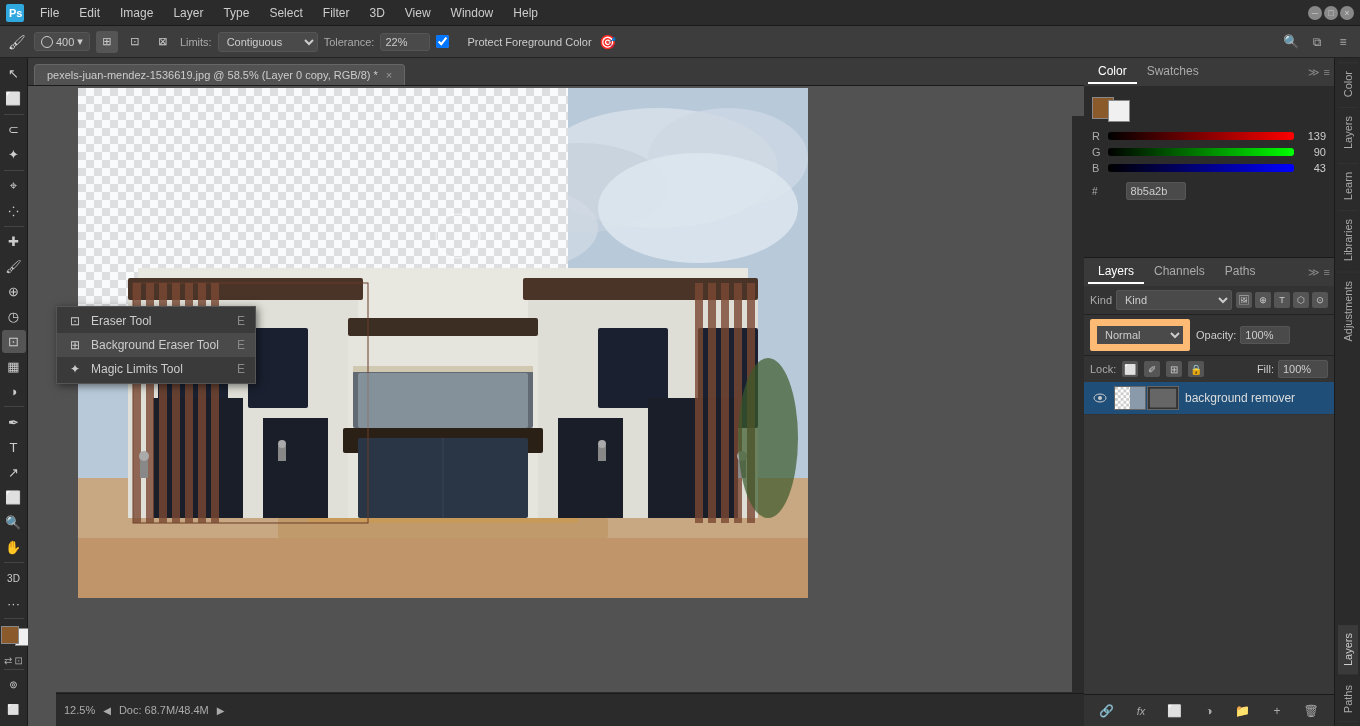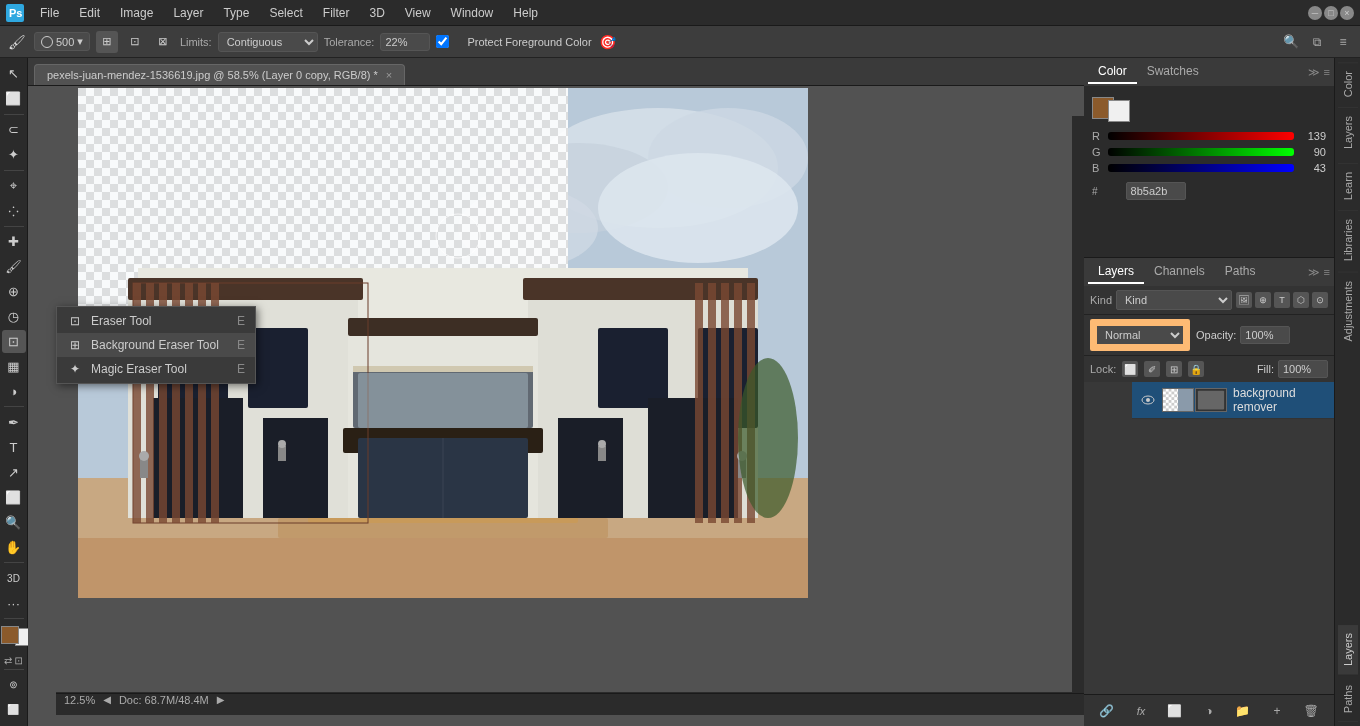--- a/index.html
+++ b/index.html
@@ -48,22 +48,22 @@
       background-image: linear-gradient(45deg, #ccc 25%, transparent 25%),
                         linear-gradient(-45deg, #ccc 25%, transparent 25%),
                         linear-gradient(45deg, transparent 75%, #ccc 75%),
                         linear-gradient(-45deg, transparent 75%, #ccc 75%);
       background-size: 16px 16px;
       background-position: 0 0, 0 8px, 8px -8px, -8px 0px;
     }
 
     
     #status-bar {
-      position: absolute; bottom: 11px; left: 28px; right: 0; height: 22px; background: #2b2b2b;
-      display: flex; padding: 0 8px; gap: 8px; font-size: 11px; color: #aaa;
+      position: absolute; bottom: 0; left: 28px; right: 0; height: 33px; background: #2b2b2b;
+      display: flex; align-items: center; padding: 0 8px; gap: 8px; font-size: 11px; color: #aaa;
       border-top: 1px solid #1a1a1a;
     }
     #status-bar .arrow-btn { color: #aaa; cursor: pointer; font-size: 10px; }
     .panel-tab-bar { display: flex; align-items: center; background: #3a3a3a; height: 28px; padding: 0 4px; }
     .panel-tab { padding: 4px 10px; font-size: 12px; cursor: pointer; color: #aaa; border-bottom: 2px solid transparent; }
     .panel-tab.active { color: #fff; border-bottom: 2px solid #fff; }
     .panel-tab-actions { margin-left: auto; display: flex; gap: 4px; }
     .panel-tab-action { color: #888; cursor: pointer; font-size: 11px; }
     .layers-controls { padding: 4px 6px; background: #333; display: flex; align-items: center; gap: 4px; }
     .kind-select { background: #4a4a4a; border: 1px solid #555; color: #ccc; font-size: 11px; padding: 2px 4px; border-radius: 2px; flex: 1; }
@@ -73,21 +73,21 @@
     .blend-row { padding: 4px 6px; background: #333; display: flex; align-items: center; gap: 6px; border-top: 1px solid #222; }
     .blend-select { background: #4a4a4a; border: 7px solid #fdba74; color: #ccc; font-size: 11px; padding: 2px 4px; border-radius: 2px; width: 100px; }
     .opacity-row { display: flex; align-items: center; gap: 4px; font-size: 11px; }
     .opacity-input { background: #4a4a4a; border: 1px solid #555; color: #ccc; font-size: 11px; padding: 2px 4px; border-radius: 2px; width: 50px; }
 
     .lock-row { padding: 4px 6px; background: #333; display: flex; align-items: center; gap: 6px; border-top: 1px solid #222; }
     .lock-label { font-size: 11px; color: #aaa; }
     .lock-icon { width: 16px; height: 16px; background: #555; border-radius: 2px; cursor: pointer; display: flex; align-items: center; justify-content: center; font-size: 10px; }
     .fill-row { display: flex; align-items: center; gap: 4px; margin-left: auto; font-size: 11px; }
 
-    .layer-item { display: flex; align-items: center; padding: 4px 8px; gap: 6px; background: #3d3d3d; border-bottom: 1px solid #333; cursor: pointer; margin-left: 48px; }
+    .layer-item { display: flex; align-items: center; padding: 4px 8px; gap: 6px; background: #3d3d3d; border-bottom: 1px solid #333; cursor: pointer; }
     .layer-item.selected { background: #1f4f78; }
     .layer-vis { width: 16px; height: 16px; display: flex; align-items: center; justify-content: center; cursor: pointer; }
     .layer-thumb { width: 32px; height: 24px; background: #555; border: 1px solid #666; display: flex; align-items: center; justify-content: center; font-size: 8px; overflow: hidden; flex-shrink: 0; }
     .layer-name { font-size: 12px; color: #ddd; flex: 1; }
 
     .layers-bottom { height: 32px; background: #333; display: flex; align-items: center; justify-content: space-around; padding: 0 6px; border-top: 1px solid #1a1a1a; }
     .lb-btn { width: 20px; height: 20px; display: flex; align-items: center; justify-content: center; cursor: pointer; color: #aaa; font-size: 12px; border-radius: 2px; }
     .color-panel { flex: 1; padding: 8px; }
 
     
@@ -141,21 +141,21 @@
     <div style="width:14px;height:14px;background:#888;border-radius:50%;cursor:pointer;display:flex;align-items:center;justify-content:center;font-size:9px;">□</div>
     <div style="width:14px;height:14px;background:#888;border-radius:50%;cursor:pointer;display:flex;align-items:center;justify-content:center;font-size:9px;">×</div>
   </div>
 </div>
 
 <div id="options-bar">
 
   <div style="width:22px;height:22px;display:flex;align-items:center;justify-content:center;color:#ddd;font-size:14px;">🖌</div>
   <div class="opt-btn">
     <div style="width:12px;height:12px;border-radius:50%;border:1.5px solid #ccc;"></div>
-    <span>500</span>
+    <span>400</span>
     <span>▾</span>
   </div>
 
   <div style="width:22px;height:22px;background:#555;border-radius:3px;display:flex;align-items:center;justify-content:center;color:#ccc;font-size:11px;cursor:pointer;">⊞</div>
   <div style="width:22px;height:22px;display:flex;align-items:center;justify-content:center;color:#ccc;font-size:11px;cursor:pointer;">⊡</div>
   <div style="width:22px;height:22px;display:flex;align-items:center;justify-content:center;color:#ccc;font-size:11px;cursor:pointer;">⊠</div>
   <span class="opt-label">Limits:</span>
   <select class="opt-select">
     <option>Contiguous</option>
     <option>Discontiguous</option>
@@ -346,21 +346,21 @@
         <span>Eraser Tool</span>
         <span class="shortcut">E</span>
       </div>
       <div class="tool-dropdown-item selected-item">
         <div class="tool-icon-sm">⊞</div>
         <span>Background Eraser Tool</span>
         <span class="shortcut">E</span>
       </div>
       <div class="tool-dropdown-item">
         <div class="tool-icon-sm">✦</div>
-        <span>Magic Eraser Tool</span>
+        <span>Magic Limits Tool</span>
         <span class="shortcut">E</span>
       </div>
     </div>
 
     <div id="status-bar">
       <span>12.5%</span>
       <span class="arrow-btn">◀</span>
       <span>Doc: 68.7M/48.4M</span>
       <span class="arrow-btn">▶</span>
     </div>

